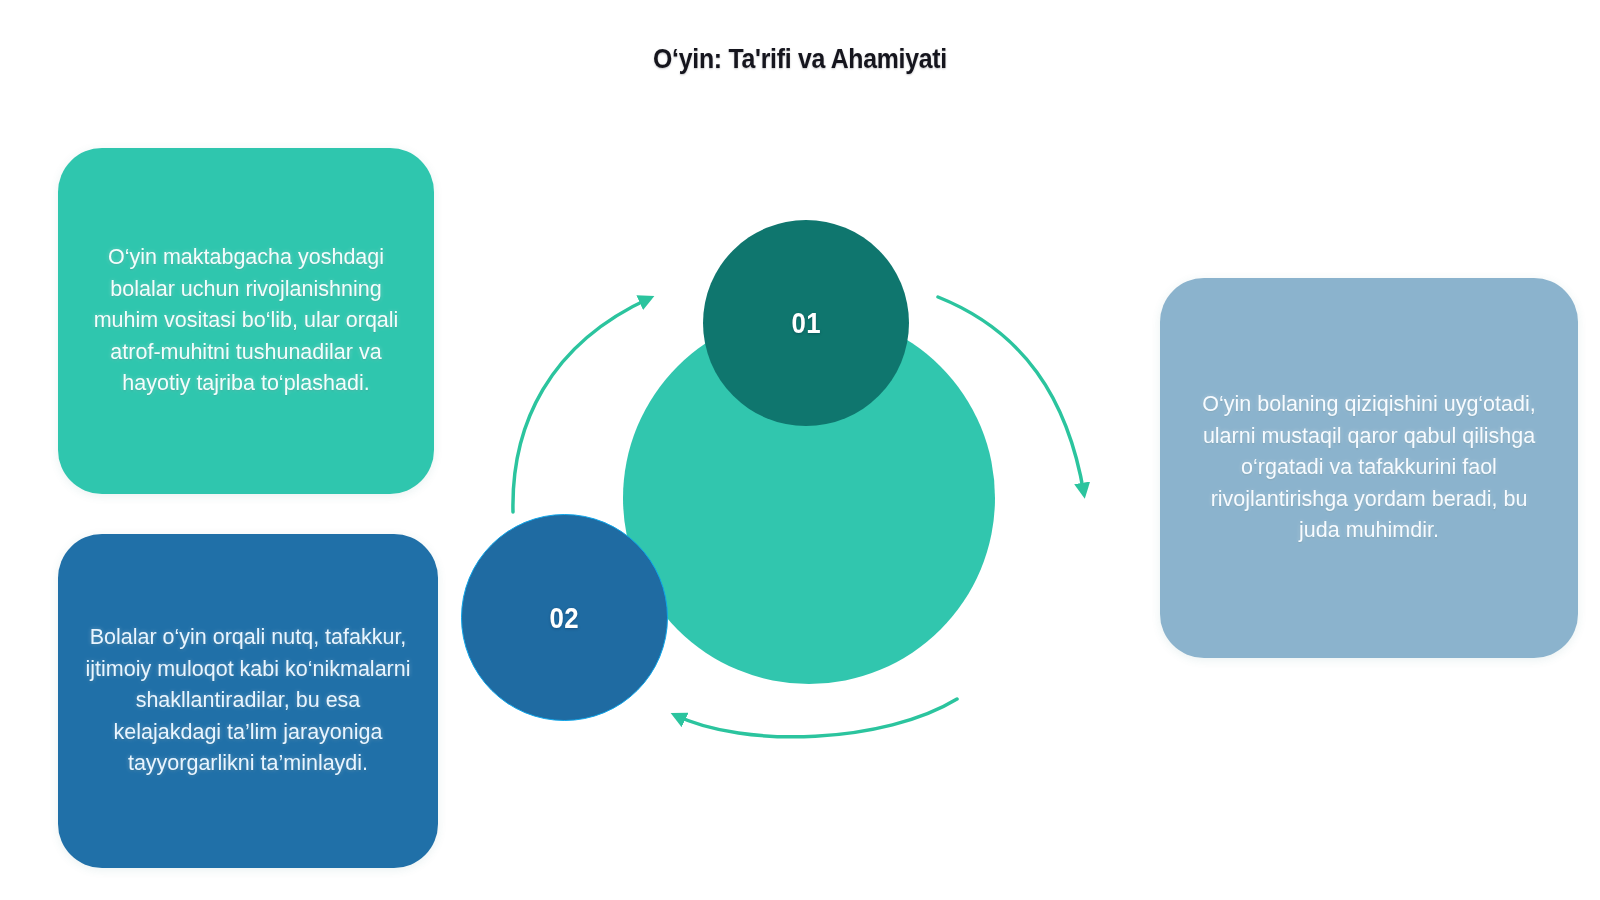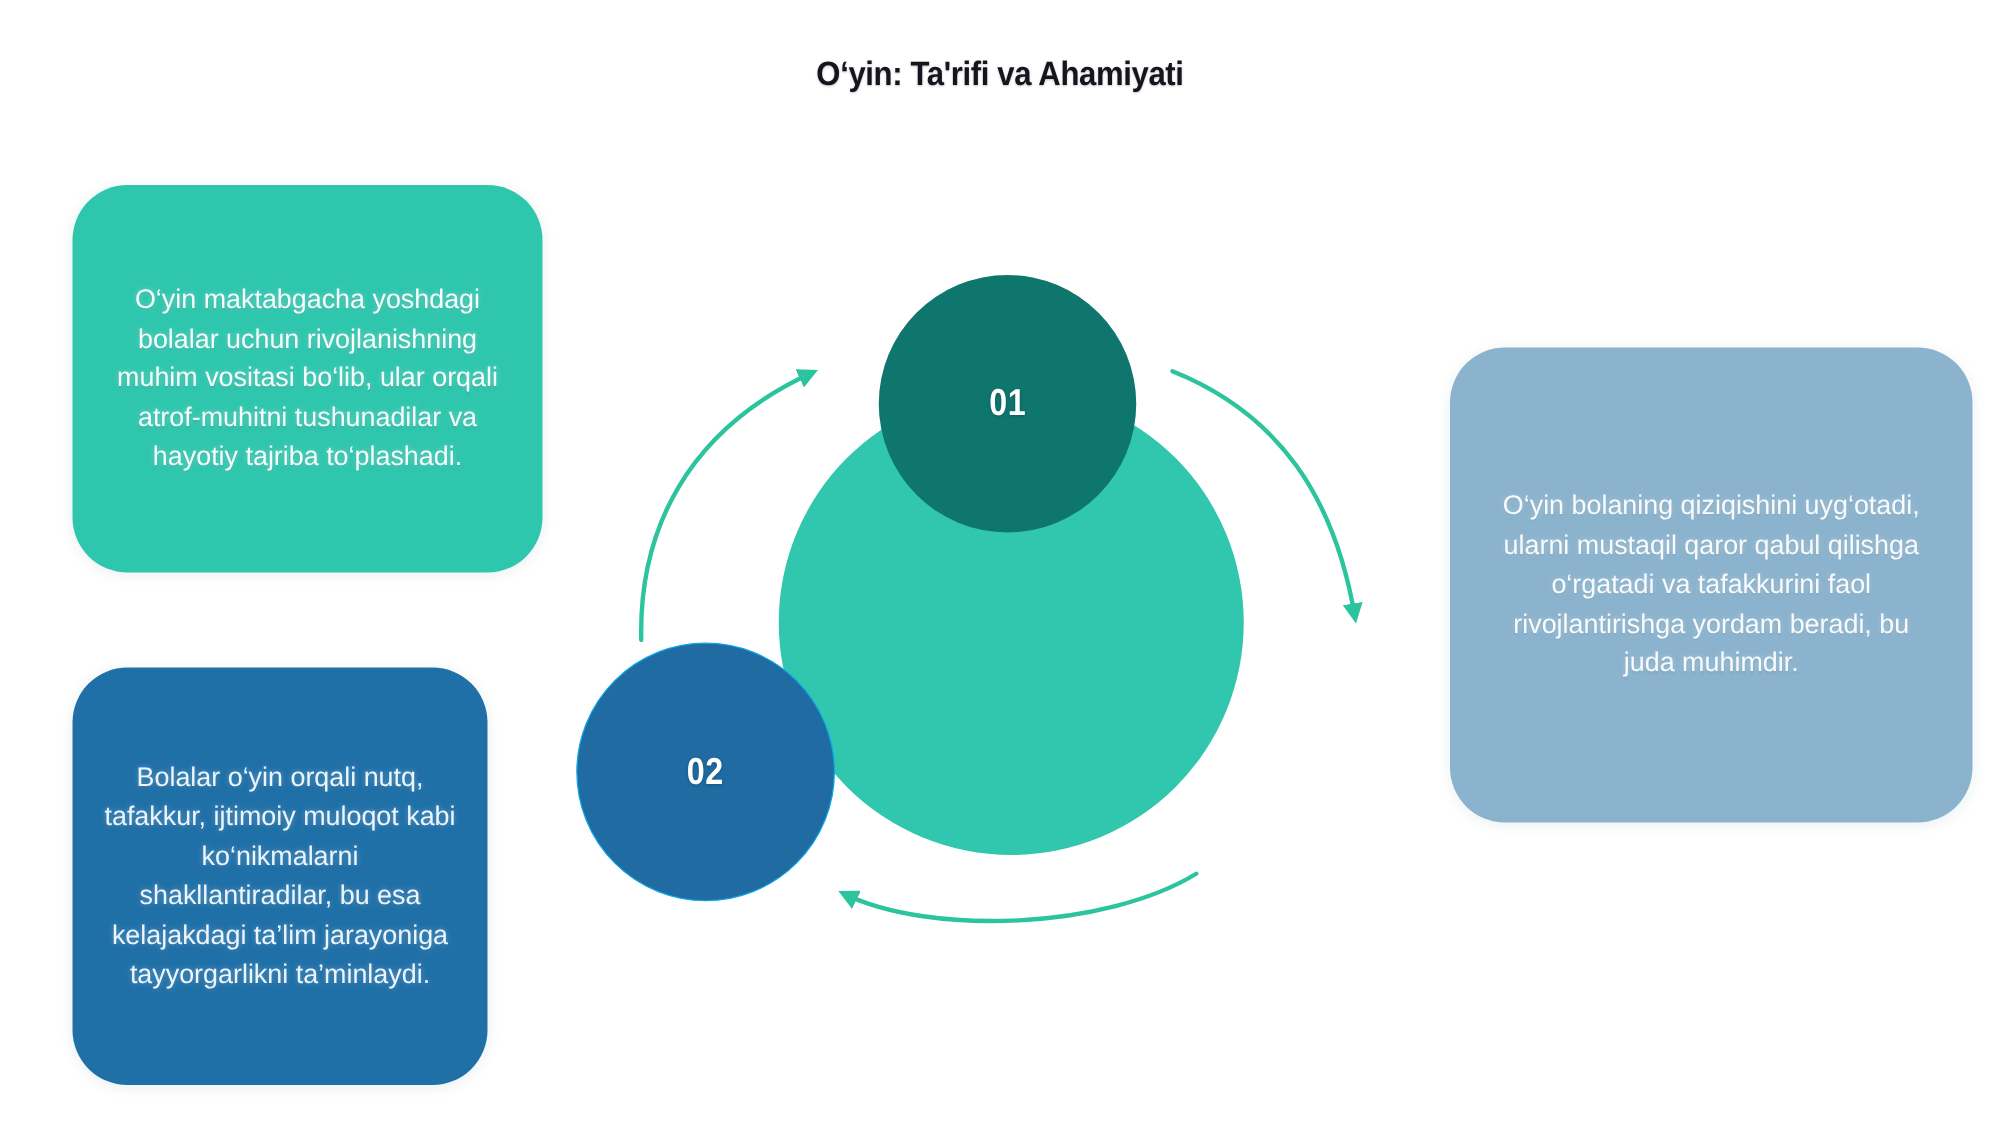--- a/index.html
+++ b/index.html
@@ -33,23 +33,23 @@
     z-index: 3;
   }
   .card p {
     margin: 0;
     text-align: center;
     font-size: 21.5px;
     line-height: 31.5px;
     color: #f4fdfc;
     text-shadow: 0 0 4px rgba(255,255,255,0.35), 0 1px 2px rgba(0,60,60,0.18);
   }
-  .card-1 { left: 58px;  top: 148px; width: 376px; height: 310px; }
+  .card-1 { left: 58px;  top: 148px; width: 376px; height: 346px; }
   .card-1 p { padding: 0 18px; }
-  .card-2 { left: 58px;  top: 534px; width: 332px; height: 334px; }
+  .card-2 { left: 58px;  top: 534px; width: 380px; height: 334px; }
   .card-2 p { padding: 0 24px; color: #e9f5ff; }
   .card-3 { left: 1160px; top: 278px; width: 418px; height: 380px; }
   .card-3 p { padding: 0 28px; color: #f7fbff; }
   .hub {
     position: absolute;
     left: 623px; top: 312px;
     width: 372px; height: 372px;
     border-radius: 50%;
     z-index: 1;
   }

